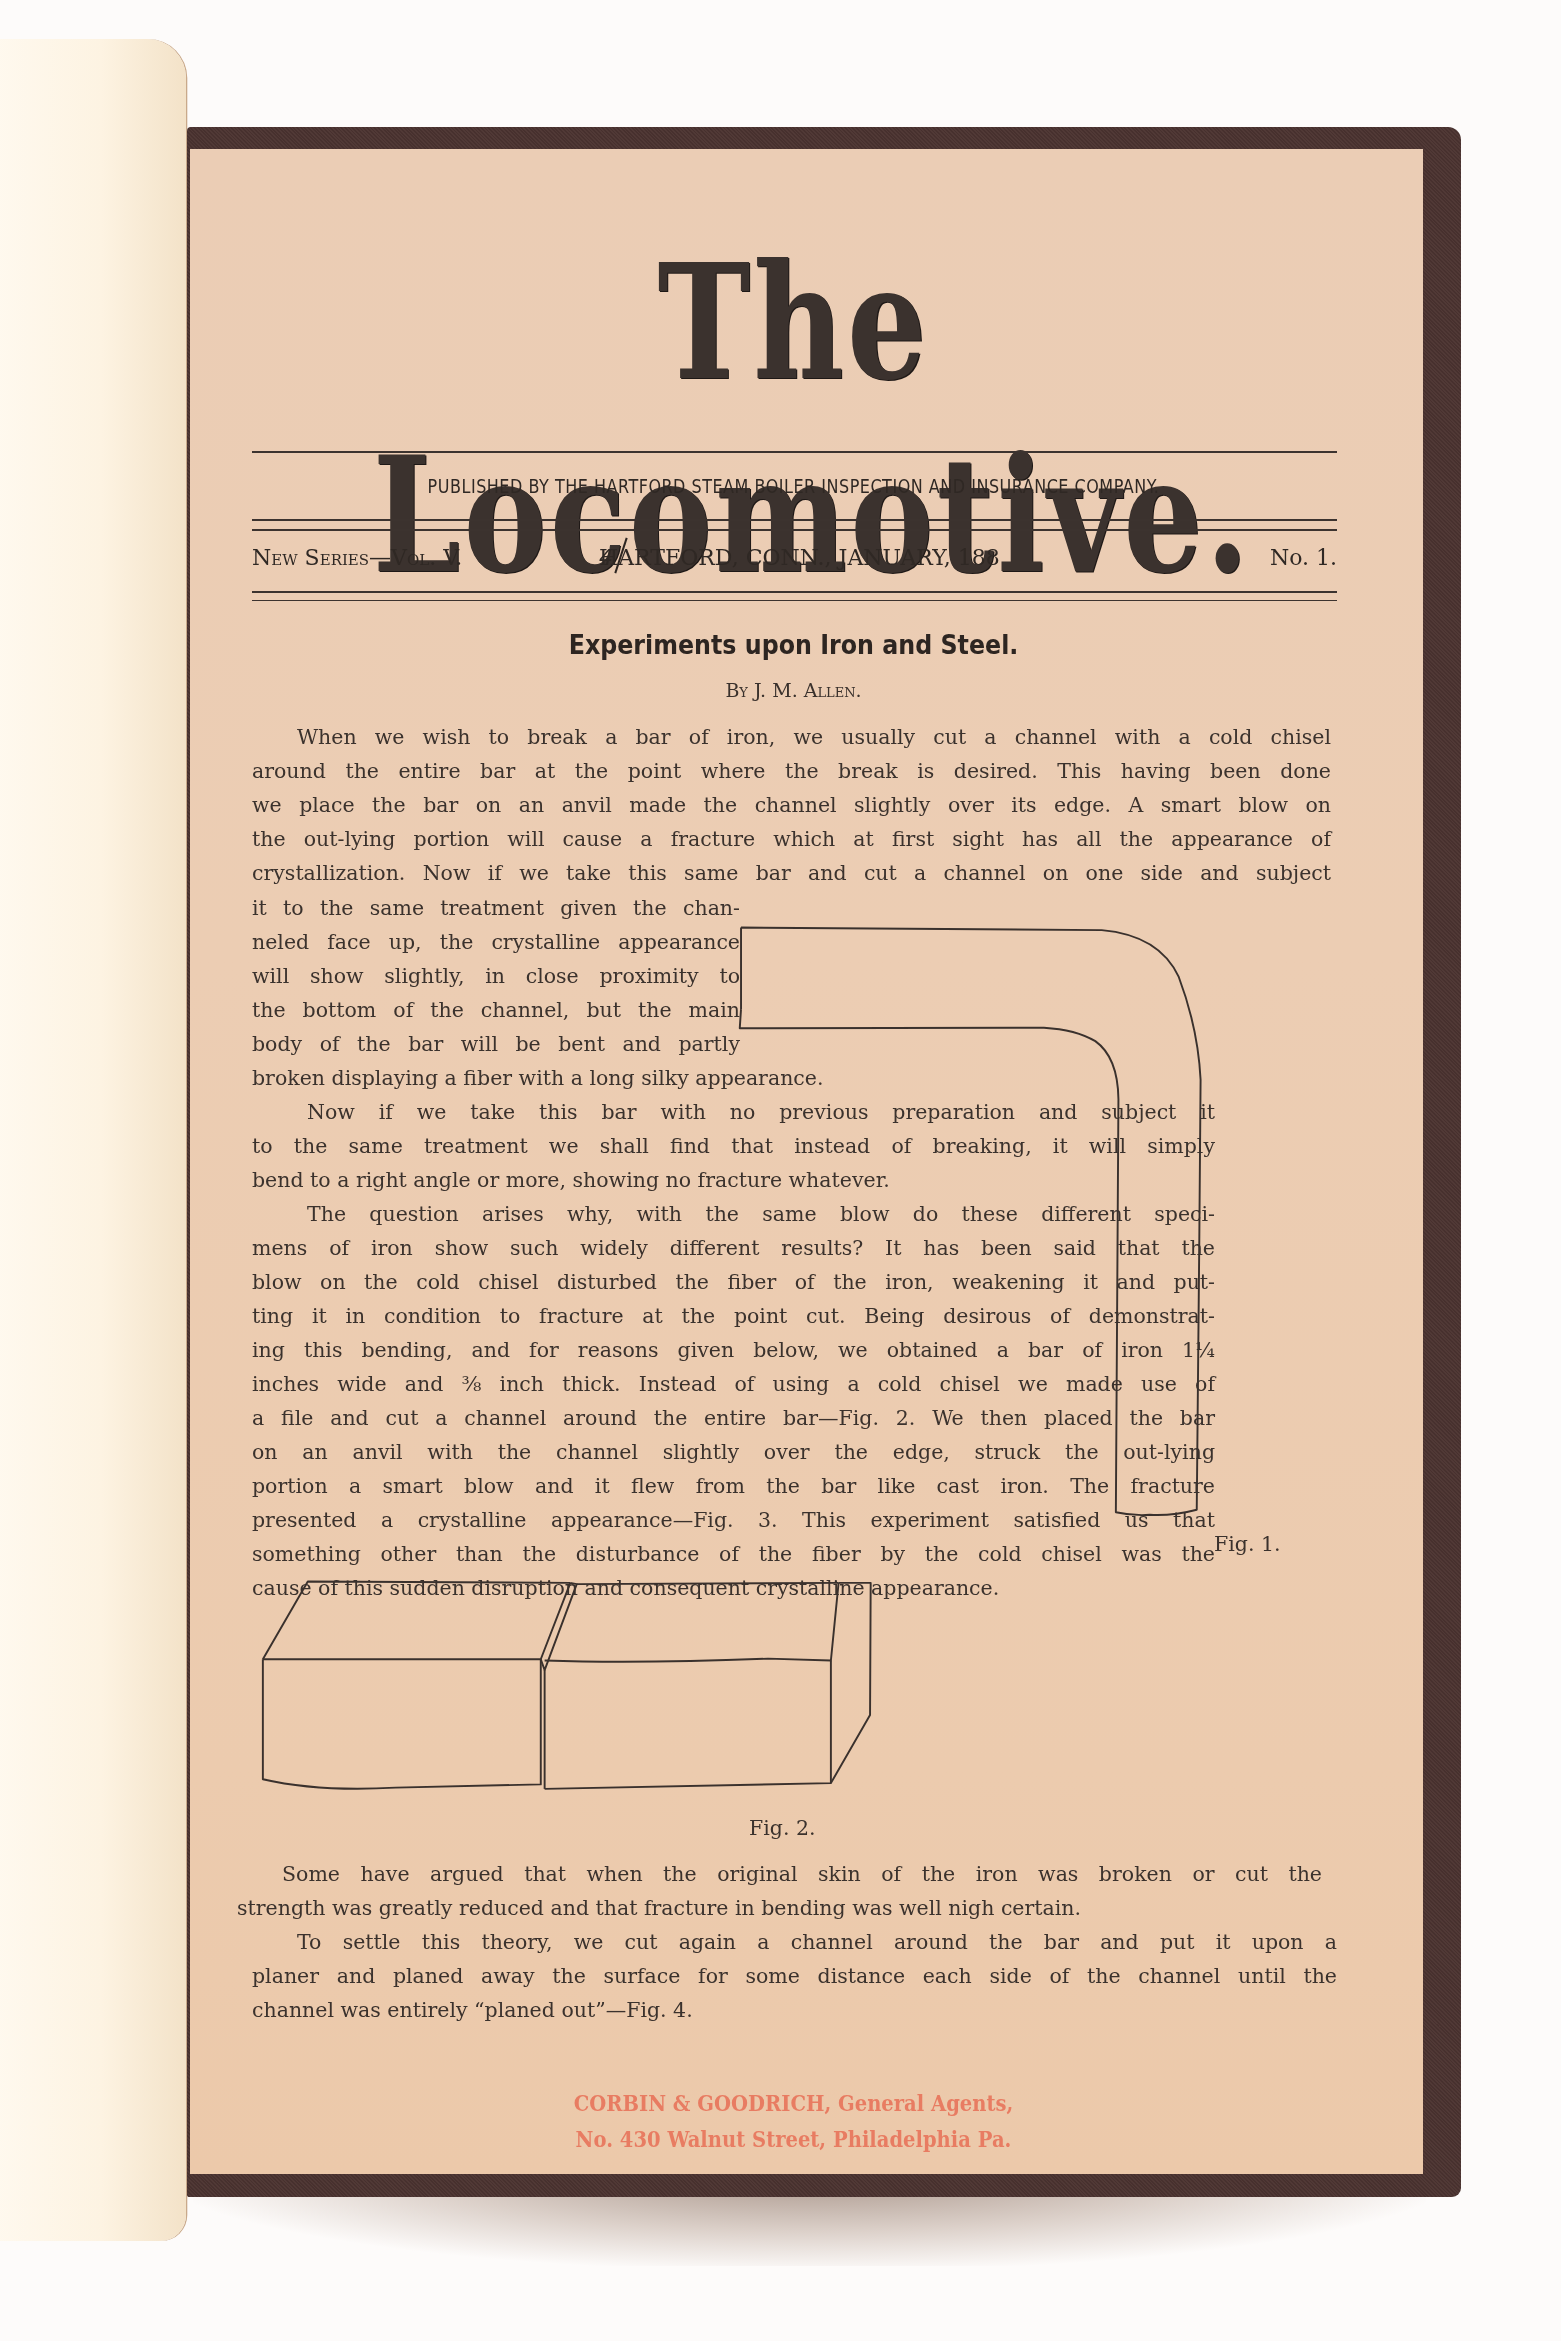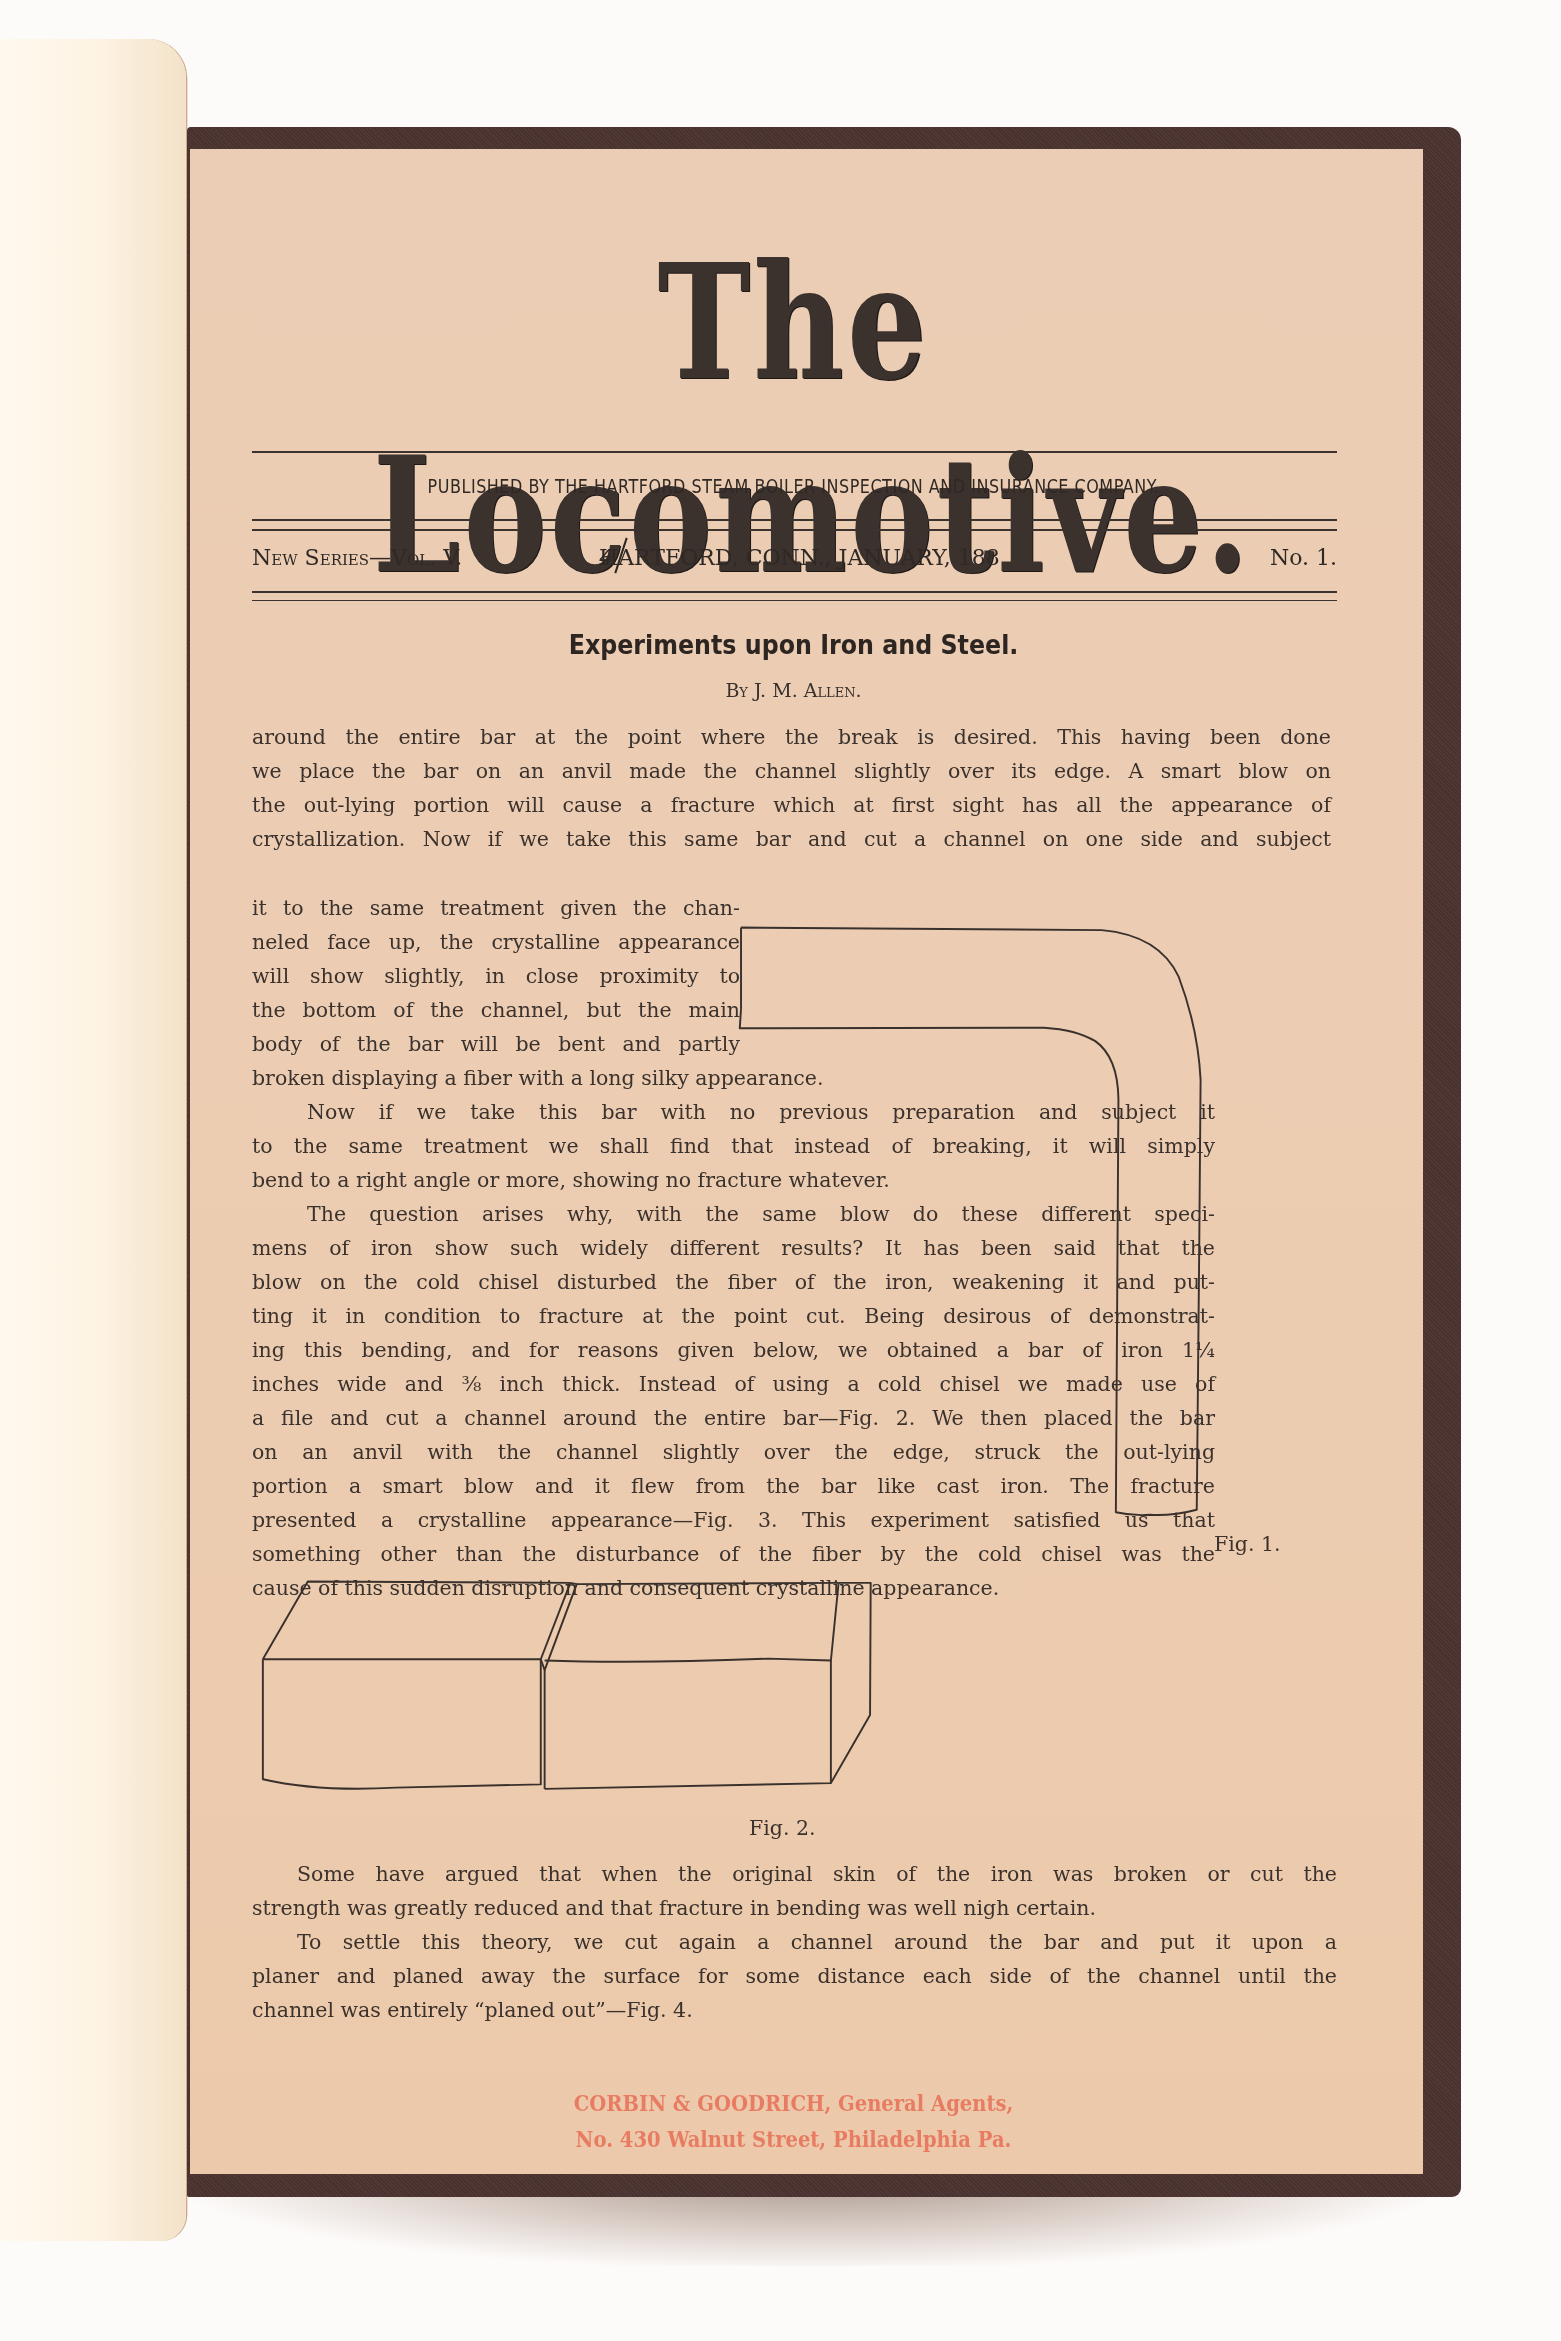--- a/index.html
+++ b/index.html
@@ -109,20 +109,21 @@
         </span>
       <span style="right:0;">No. 1.</span>
     </div>
     <div class="rule" style="left:62px; top:442px; width:1085px; height:1.9px;"></div>
     <div class="rule" style="left:62px; top:451px; width:1085px; height:1.3px;"></div>
 
     <div class="article-title">Experiments upon Iron and Steel.</div>
     <div class="byline">By J. M. Allen.</div>
 
     <div class="para" style="left:62px; top:571px; width:1079px;">
+      <span class="line" style="text-indent:45px;">When we wish to break a bar of iron, we usually cut a channel with a cold chisel</span>
       <span class="line">around the entire bar at the point where the break is desired. This having been done</span>
       <span class="line">we place the bar on an anvil made the channel slightly over its edge. A smart blow on</span>
       <span class="line">the out-lying portion will cause a fracture which at first sight has all the appearance of</span>
       <span class="line">crystallization. Now if we take this same bar and cut a channel on one side and subject</span>
     </div>
     <div class="para" style="left:62px; top:742px; width:488px;">
       <span class="line">it to the same treatment given the chan-</span>
       <span class="line">neled face up, the crystalline appearance</span>
       <span class="line">will show slightly, in close proximity to</span>
       <span class="line">the bottom of the channel, but the main</span>
@@ -168,21 +169,21 @@
         <path d="M552 2370 L552 2555"></path>
 
         <path d="M602 2236 L1010 2234"></path>
         <path d="M552 2355 Q700 2360 900 2352 L998 2355 L1010 2234"></path>
         <path d="M552 2555 L998 2546 L998 2355"></path>
         <path d="M998 2546 L1059 2440 L1060 2234 L1010 2234"></path>
       </g>
     </svg>
     <div class="fig-caption" style="left:559px; top:1667px;">Fig. 2.</div>
 
-    <div class="para" style="left:62px; top:1708px; width:1085px;">
+    <div class="para" style="left:47px; top:1708px; width:1085px;">
       <span class="line" style="text-indent:45px;">Some have argued that when the original skin of the iron was broken or cut the</span>
       <span class="line" style="text-align-last:left;">strength was greatly reduced and that fracture in bending was well nigh certain.</span>
     </div>
     <div class="para" style="left:62px; top:1776px; width:1085px;">
       <span class="line" style="text-indent:45px;">To settle this theory, we cut again a channel around the bar and put it upon a</span>
       <span class="line">planer and planed away the surface for some distance each side of the channel until the</span>
       <span class="line" style="text-align-last:left;">channel was entirely “planed out”—Fig. 4.</span>
     </div>
 
     <div class="footer" style="top:1940px;">CORBIN &amp; GOODRICH, General Agents,</div>

